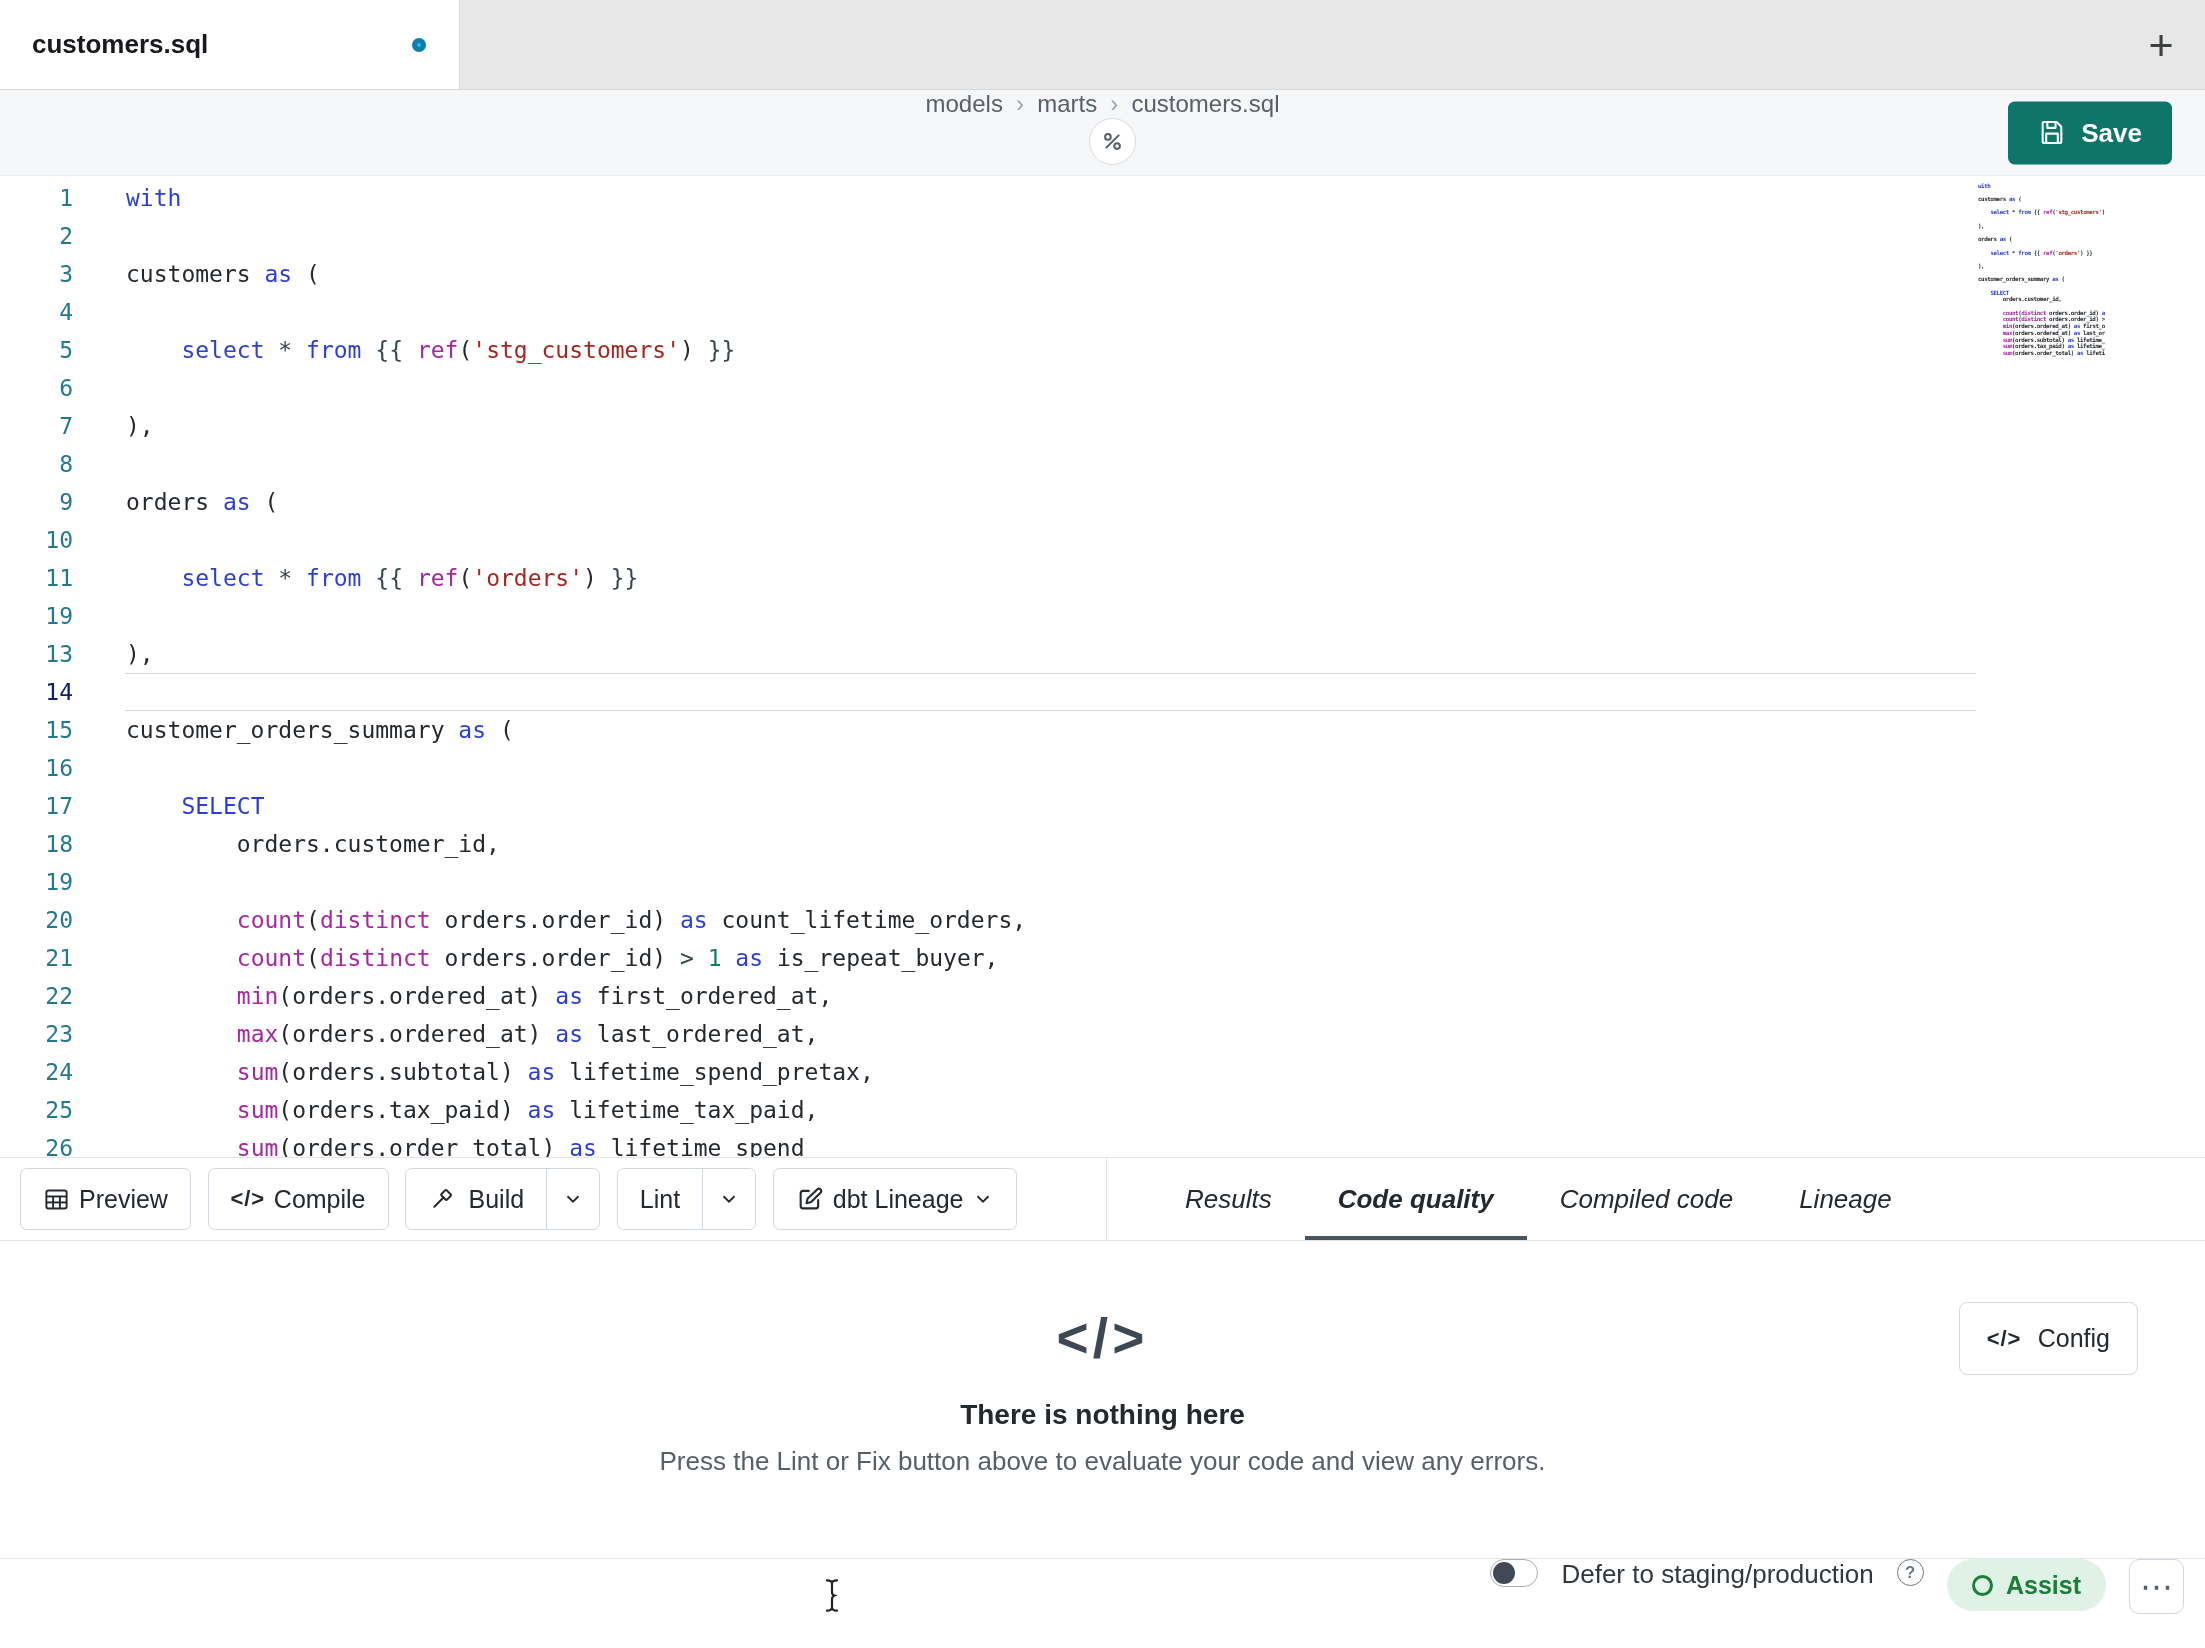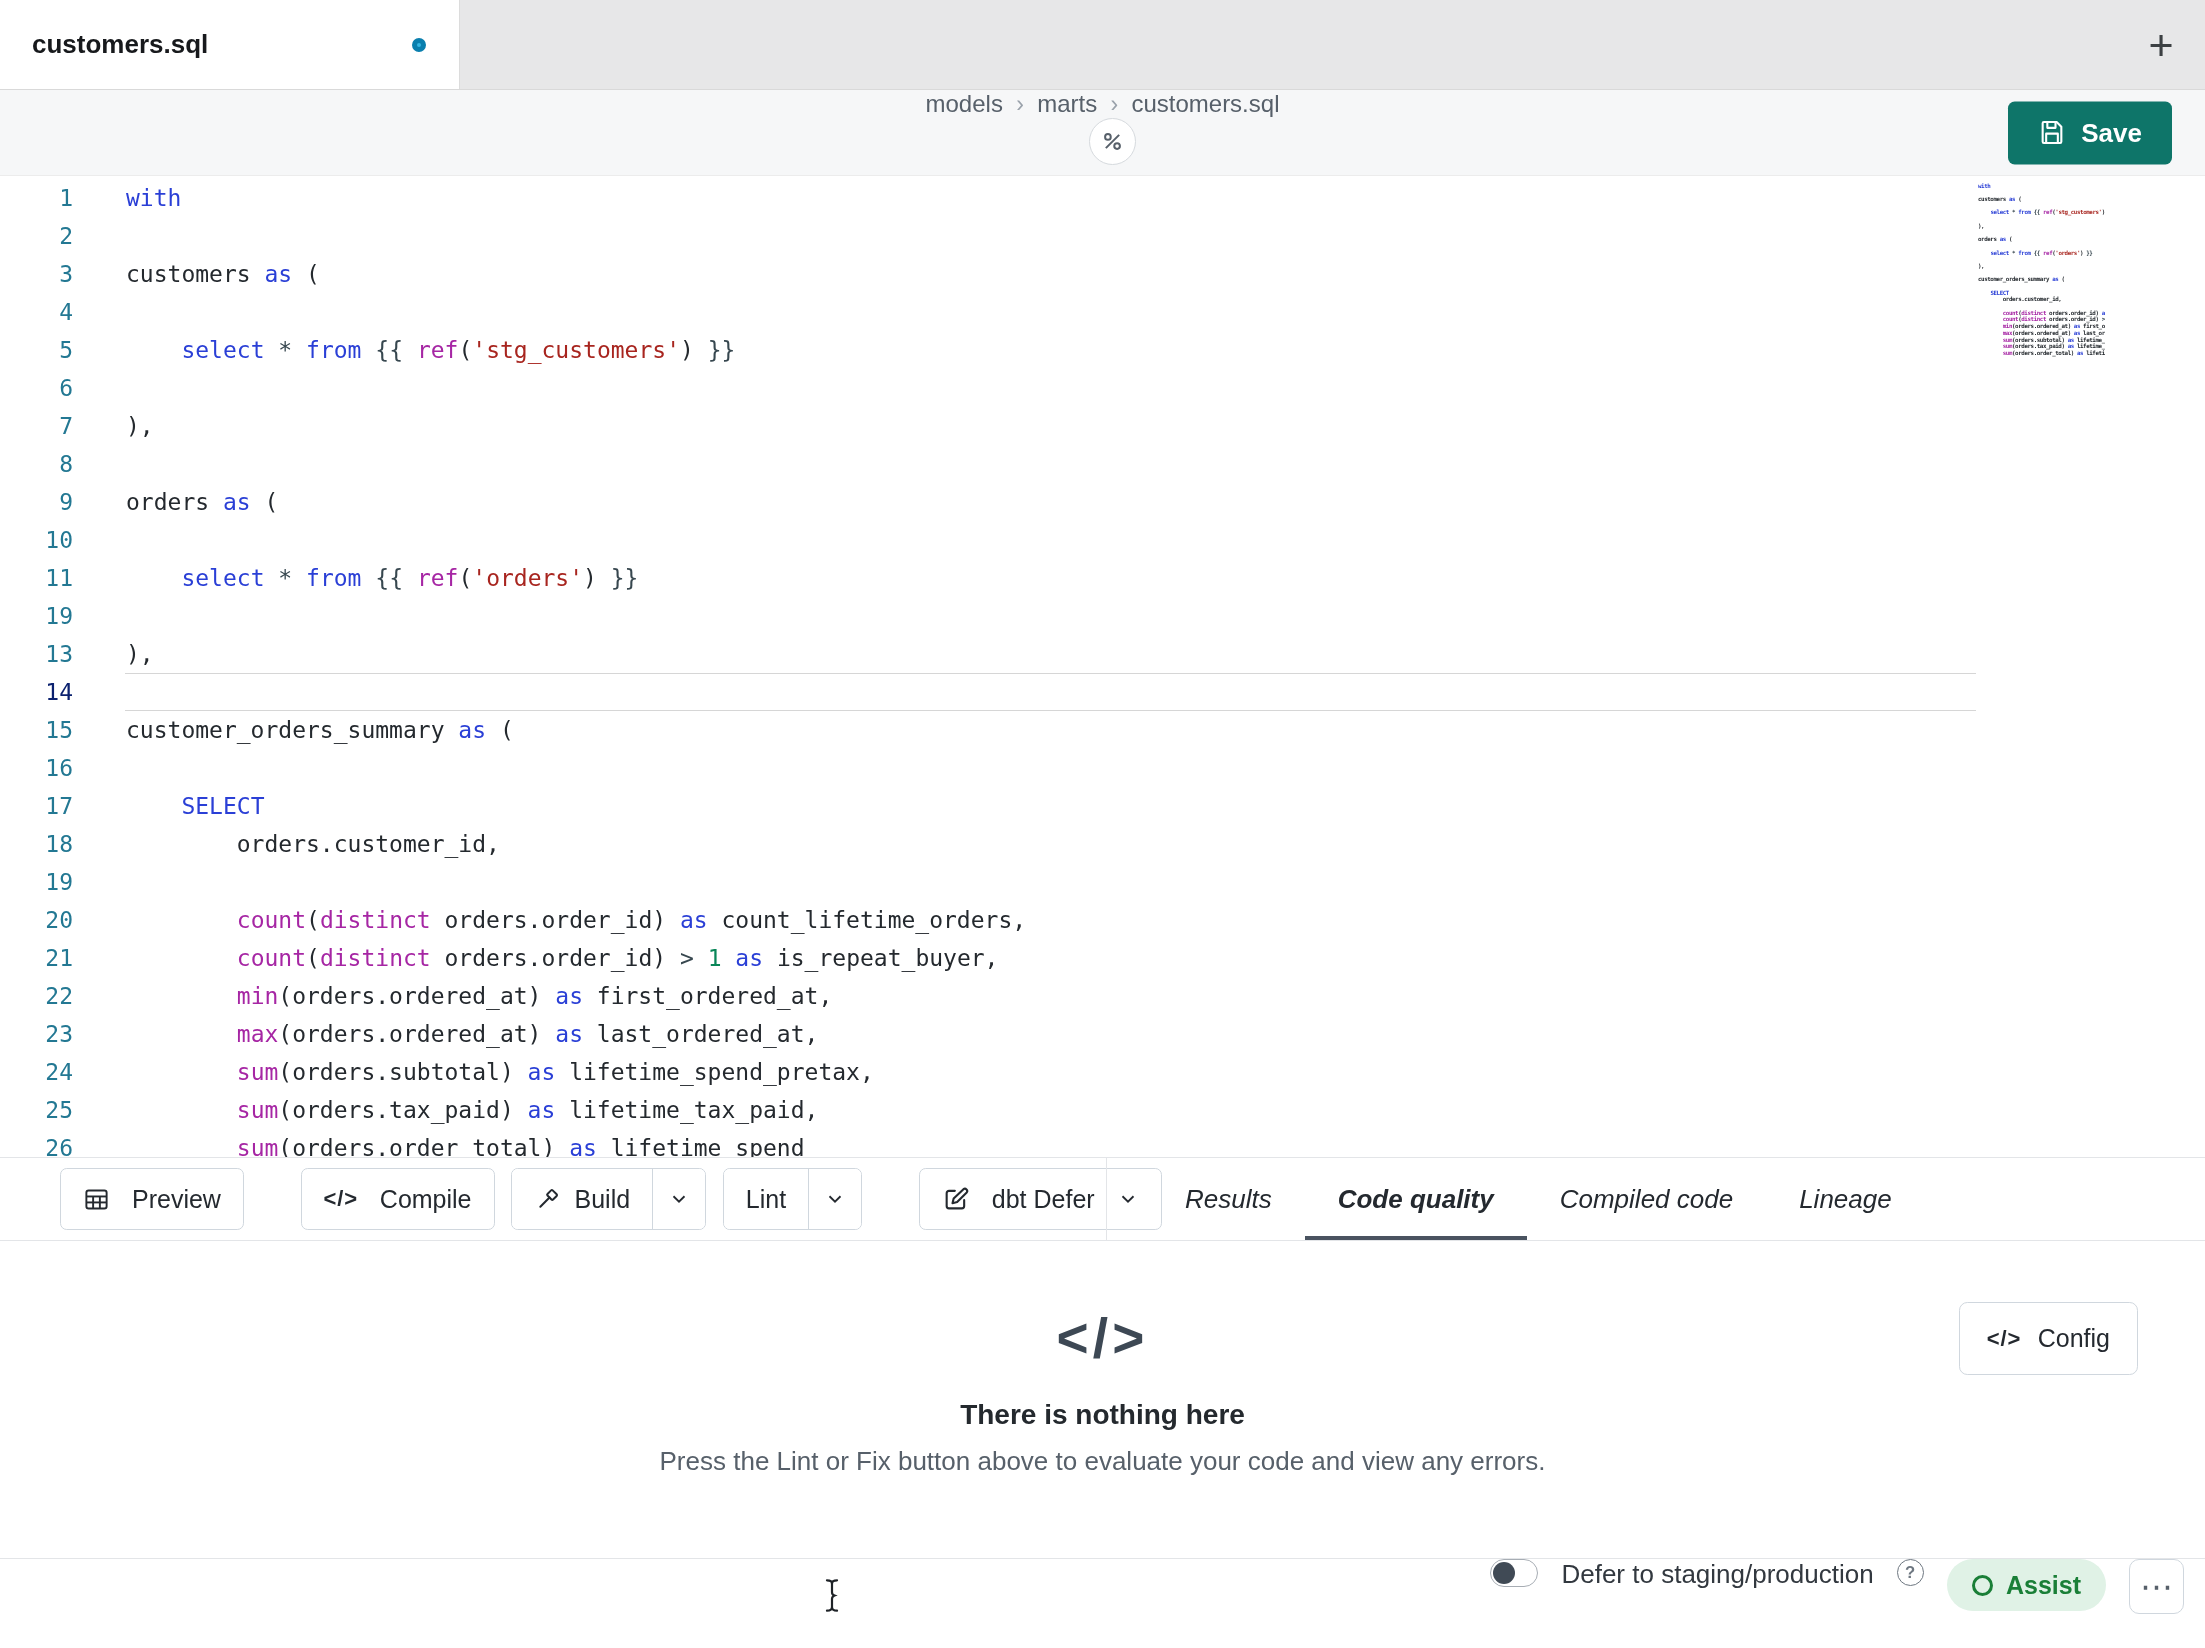--- a/index.html
+++ b/index.html
@@ -49,22 +49,22 @@
   .minimap { position:absolute; top:6.7px; right:100px; width:127px; height:200px;
     overflow:hidden; }
   .mm-line { height:6.7px; line-height:6.7px; font-size:5.8px; letter-spacing:-0.4px;
     font-family:"DejaVu Sans Mono", monospace; white-space:pre; font-weight:700; }
 
   
   .toolbar { height:84px; background:#fff; border-top:0.8px solid #e3e5e8;
     border-bottom:0.8px solid #e3e5e8; display:flex; align-items:center;
     padding-left:20px; gap:16.7px; position:relative; }
   .tb-btn { height:62px; background:#fff; border:1.7px solid #d0d7de; border-radius:6.7px;
-    display:inline-flex; align-items:center; gap:22px; padding:16px 22px;
-    font-size:25px; color:#24292f; font-family:inherit;margin-left:40px; }
+    display:inline-flex; align-items:center; gap:9px; padding:16px 22px;
+    font-size:25px; color:#24292f; font-family:inherit; }
   .tb-split { display:inline-flex; height:62px; border:1.7px solid #d0d7de; border-radius:6.7px;
     overflow:hidden; background:#fff; }
   .tb-split .seg { display:inline-flex; align-items:center; gap:13.3px; padding:0 22px;
     font-size:25px; color:#24292f; background:#fff; border:none; font-family:inherit; }
   .tb-split .seg + .seg { border-left:1.7px solid #d0d7de; padding:0 15px; }
   .code-glyph { font-weight:700; font-size:22px; letter-spacing:0.8px; color:#24292f; }
   .tb-divider { position:absolute; left:1106px; top:0; bottom:0; width:0.8px; background:#e3e5e8; }
 
   .panel-tabs { position:absolute; left:1106px; top:0; bottom:0; right:0;
     display:flex; align-items:stretch; padding-left:46px;font-style:italic; }
@@ -262,21 +262,21 @@
     </button>
   </span>
 
   <button class="tb-btn">
     <span>
       <svg width="28" height="28" viewBox="0 0 24 24" fill="none" stroke="#24292f" stroke-width="1.8" stroke-linecap="round" stroke-linejoin="round">
         <path d="M11 5H6a2 2 0 0 0-2 2v11a2 2 0 0 0 2 2h11a2 2 0 0 0 2-2v-5"></path>
         <path d="M18.4 3.6a2 2 0 0 1 2.8 2.8L13 14.6 9 15.6l1-4z"></path>
       </svg>
     </span>
-    <span>dbt Defer</span>
+    <span>dbt Lineage</span>
     <span>
       <svg width="22" height="22" viewBox="0 0 24 24" fill="none" stroke="#24292f" stroke-width="2">
           <polyline points="6 9 12 15 18 9"></polyline>
         </svg>
     </span>
   </button>
 
   <span class="tb-divider"></span>
 
   <div class="panel-tabs">

